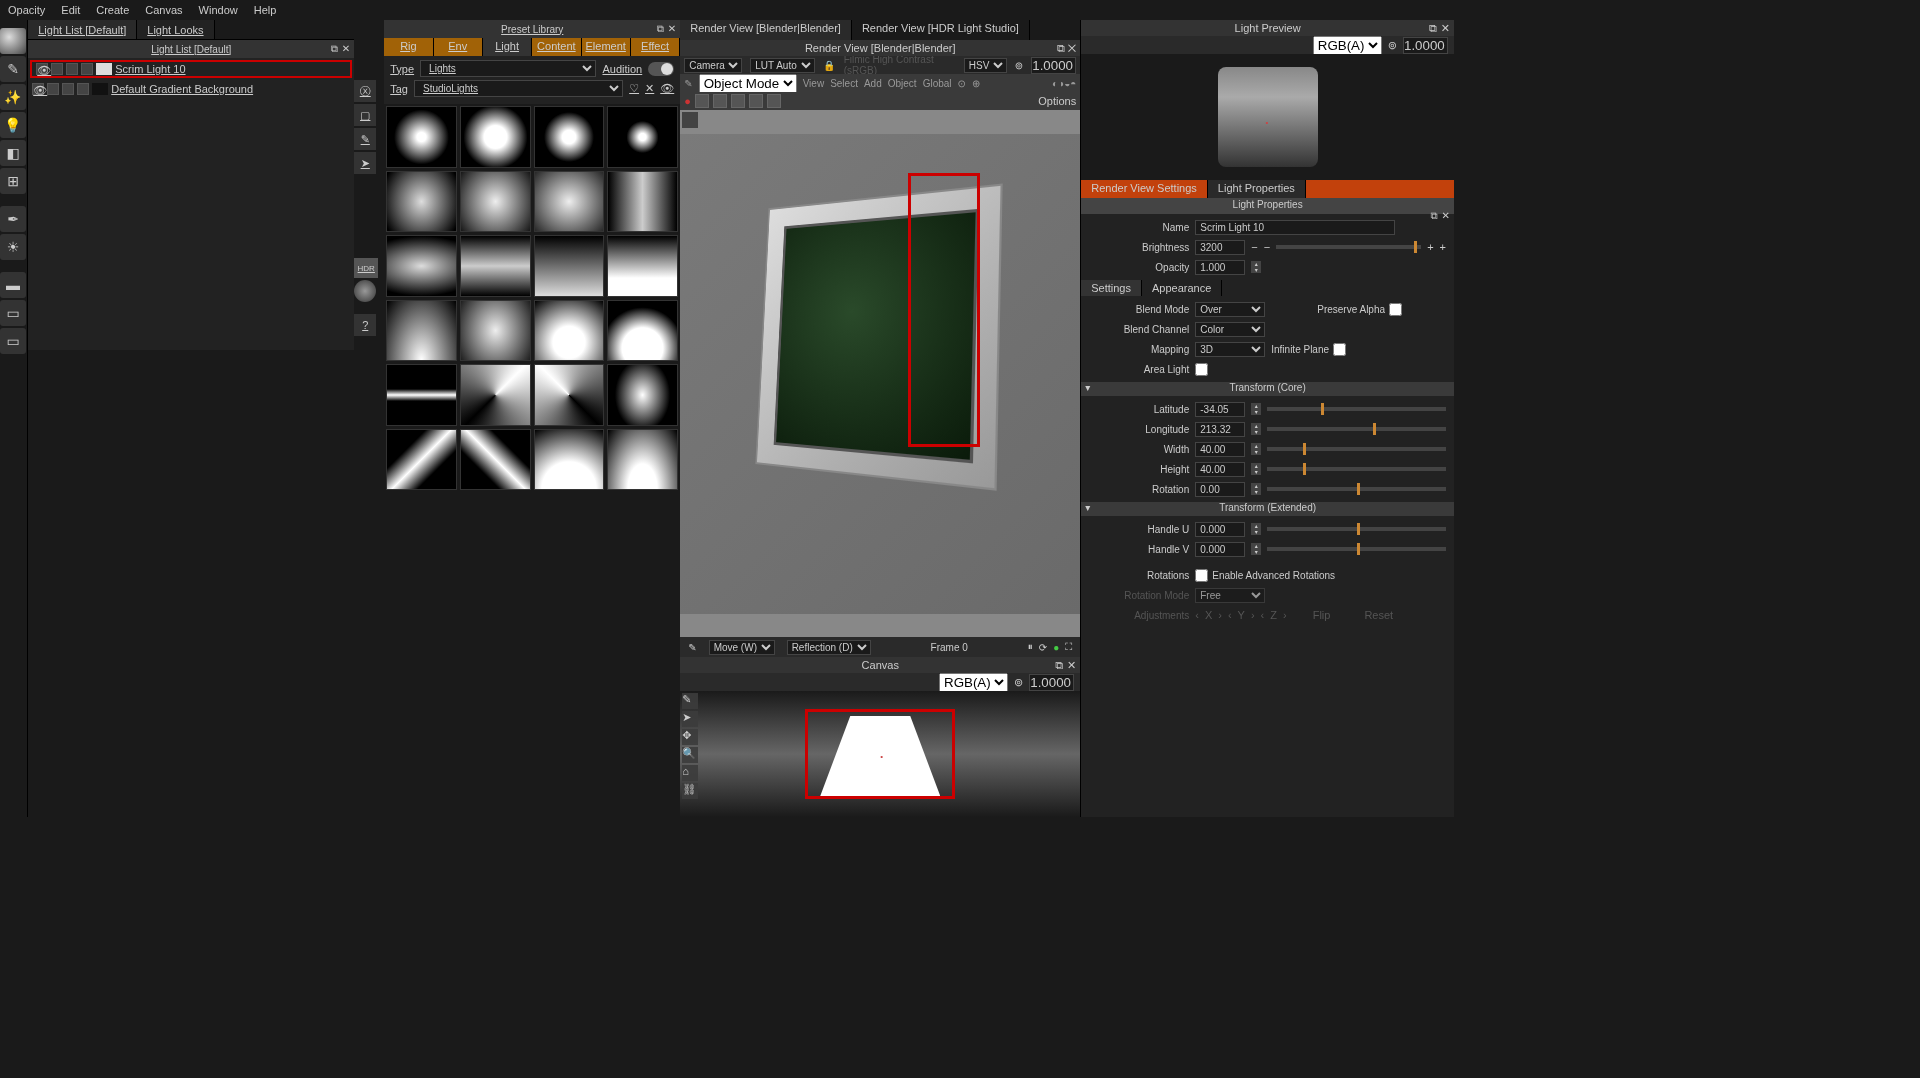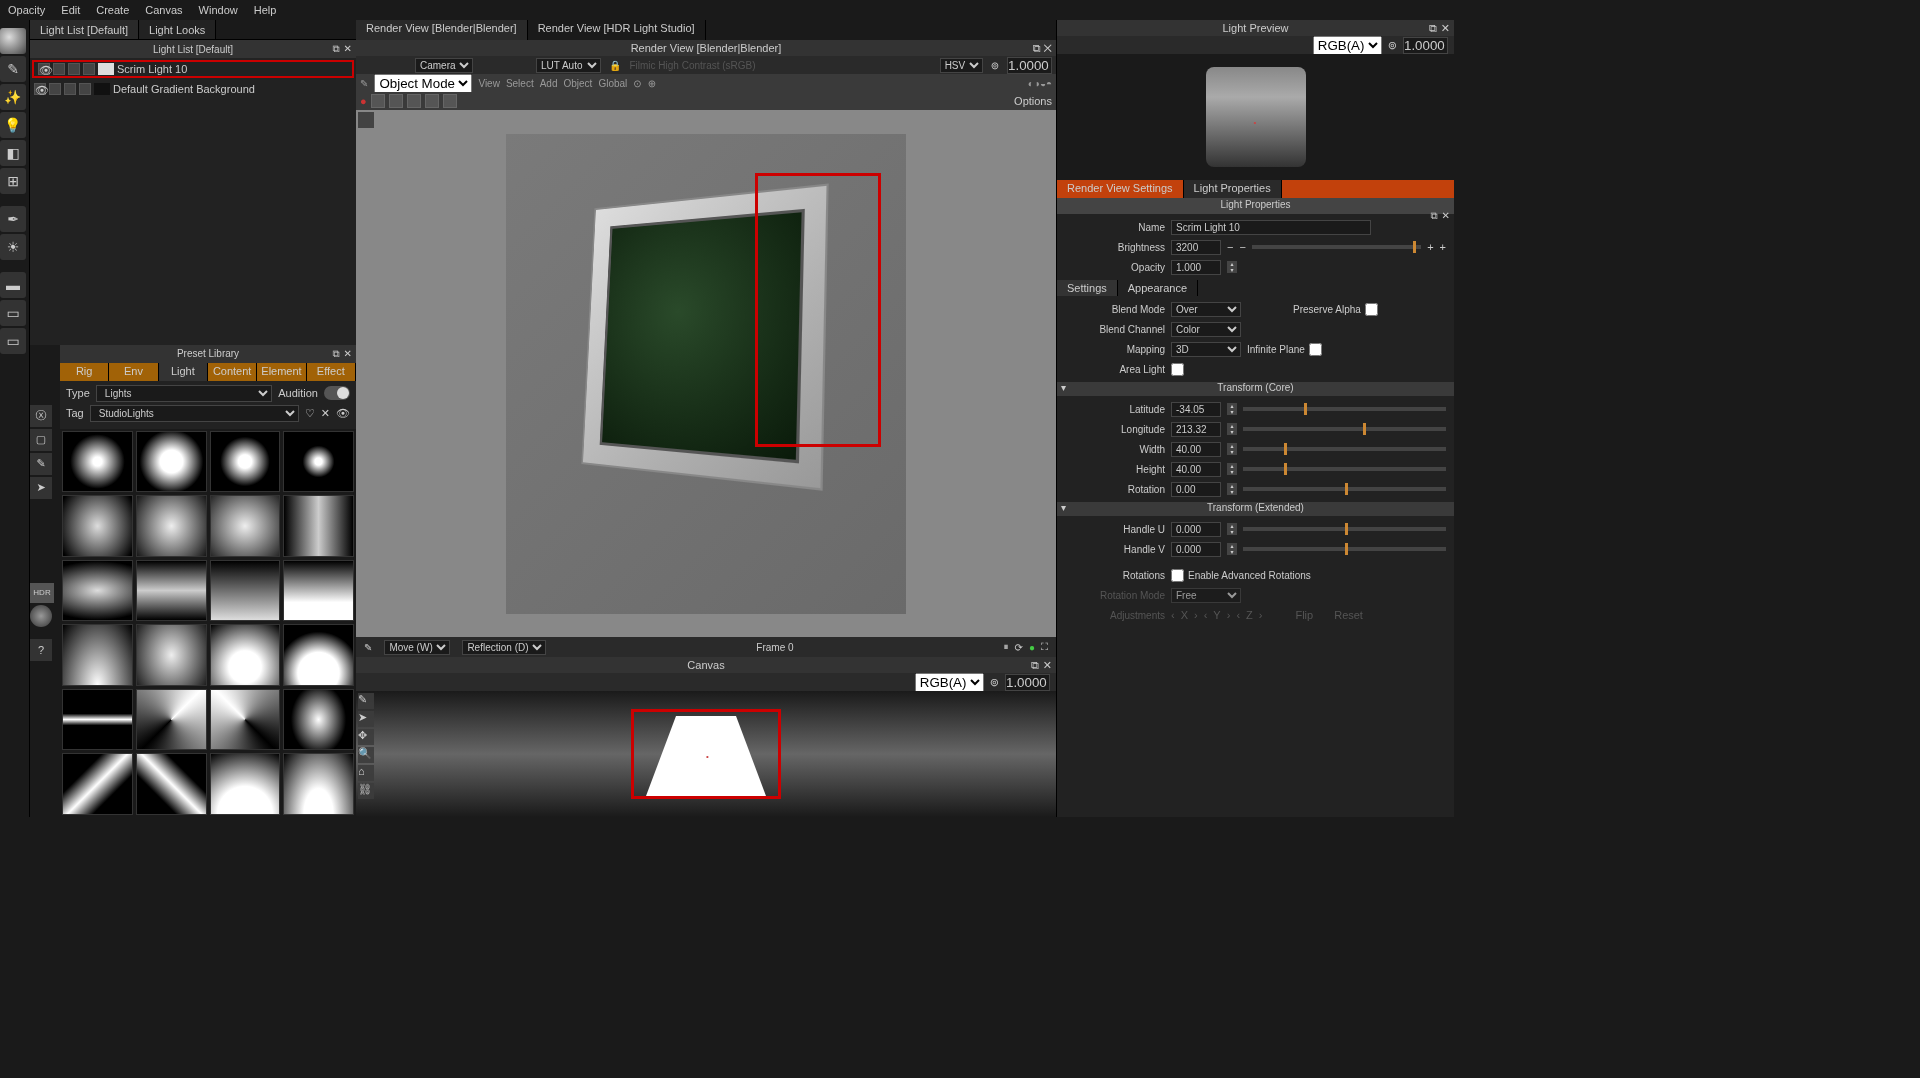--- a/index.html
+++ b/index.html
@@ -128,21 +128,21 @@
     <div class="tool">⊞</div>
     <div class="sep"></div>
     <div class="tool">✒</div>
     <div class="tool">☀</div>
     <div class="sep"></div>
     <div class="tool">▬</div>
     <div class="tool">▭</div>
     <div class="tool">▭</div>
   </div>
 
-  <div style="display:flex;flex-direction:column;">
+  <div style="display:flex;text-decoration:underline;">
 
   <div class="left-col" style="height:330px">
     <div class="panel-tabs">
       <div class="panel-tab active">Light List [Default]</div>
       <div class="panel-tab">Light Looks</div>
     </div>
     <div class="panel-header">
       <span>Light List [Default]</span>
       <span class="icons-right">
         <span>⧉</span>
@@ -536,18 +536,18 @@
         <span class="label">Adjustments</span>
         <span>‹</span>
           <span>X</span>
           <span>›</span>
         <span>‹</span>
           <span>Y</span>
           <span>›</span>
         <span>‹</span>
           <span>Z</span>
           <span>›</span>
-        <span style="margin-left:27px">Flip</span>
-        <span style="margin-left:15px">Reset</span>
+        <span style="margin-left:20px">Flip</span>
+        <span style="margin-left:28px">Reset</span>
       </div>
     </div>
   </div>
 </div>
 
 </body></html>

